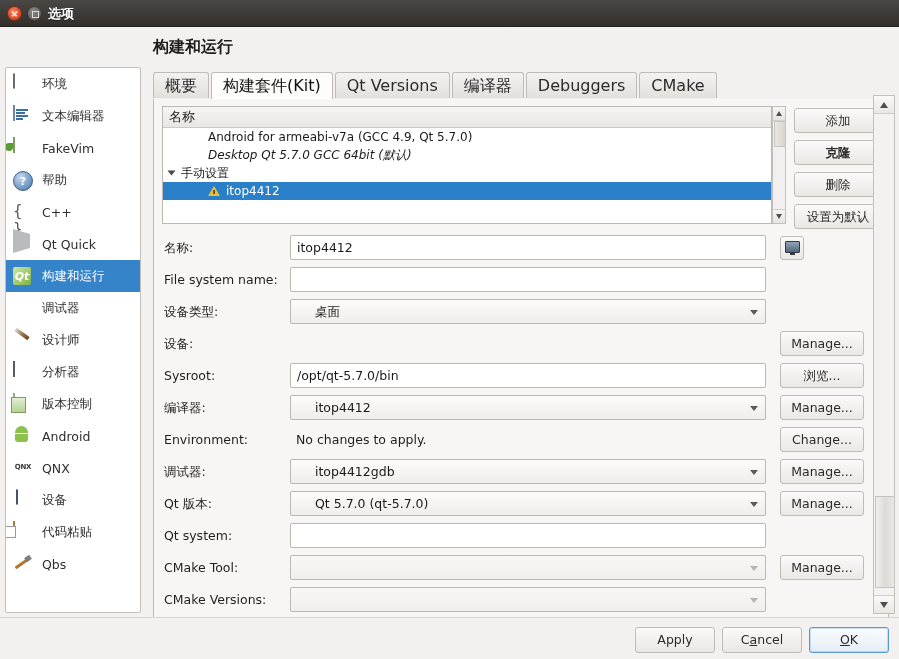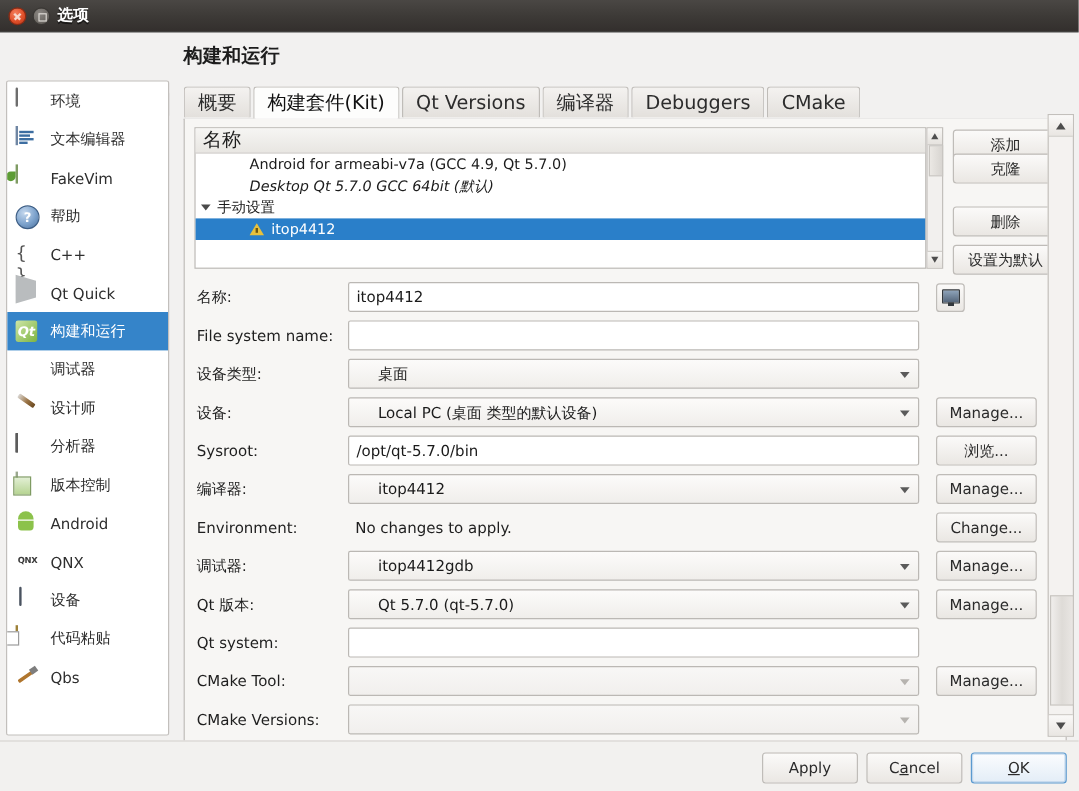--- a/index.html
+++ b/index.html
@@ -154,21 +154,21 @@
     background: #f7f6f4; border: 1px solid #bfbcb8; border-top: none;
     box-sizing: border-box; overflow: hidden;
   }
 
   
   .kittree {
     position: absolute; left: 8px; top: 7px; width: 610px; height: 118px;
     background: #ffffff; border: 1px solid #bbb8b4; box-sizing: border-box;
   }
   .kittree-head {
-    height: 20px; line-height: 20px; padding-left: 6px; font-size: 16px;
+    height: 20px; line-height: 20px; padding-left: 6px; font-size: 13px;
     background: linear-gradient(to bottom, #f6f5f3 0%, #e8e6e2 100%);
     border-bottom: 1px solid #ccc9c5; color: #1d1d1d;
   }
   .kitrow {
     height: 18px; line-height: 18px; font-size: 12px; white-space: nowrap;
     display: flex; align-items: center; color: #1b1b1b;
   }
   .kitrow.leaf { padding-left: 45px; }
   .kitrow.group { padding-left: 6px; }
   .kitrow.child { padding-left: 45px; }
@@ -427,21 +427,21 @@
             <span class="caret-up"></span>
           </div>
         <div class="kitthumb"></div>
         <div class="arrow-d">
             <span class="caret-dn"></span>
           </div>
       </div>
 
       <div id="kitactions">
           <div class="btn sidebtn" style="top: 9px;">添加</div>
-          <div class="btn sidebtn" style="top: 29px;">克隆</div>
+          <div class="btn sidebtn" style="top: 41px; font-weight: bold;">克隆</div>
           <div class="btn sidebtn" style="top: 73px;">删除</div>
           <div class="btn sidebtn" style="top: 105px;">设置为默认</div>
         </div>
 
       <div class="form" id="form">
           <div class="frow">
             <div class="flabel">名称:</div>
             <div class="fctl"><span>itop4412</span></div>
             <div class="iconbtn">
               <span class="mon"></span>
@@ -450,21 +450,20 @@
           <div class="frow">
             <div class="flabel">File system name:</div>
             <div class="fctl"><span></span></div>
           </div>
           <div class="frow">
             <div class="flabel">设备类型:</div>
             <div class="fctl combo"><span>桌面</span><span class="arr"></span></div>
           </div>
           <div class="frow">
             <div class="flabel">设备:</div>
-            <div class="fctl combo"><span>Local PC (桌面 类型的默认设备)</span><span class="arr"></span></div>
             <div class="btn frowbtn">Manage...</div>
           </div>
           <div class="frow">
             <div class="flabel">Sysroot:</div>
             <div class="fctl"><span>/opt/qt-5.7.0/bin</span></div>
             <div class="btn frowbtn">浏览...</div>
           </div>
           <div class="frow">
             <div class="flabel">编译器:</div>
             <div class="fctl combo"><span>itop4412</span><span class="arr"></span></div>

